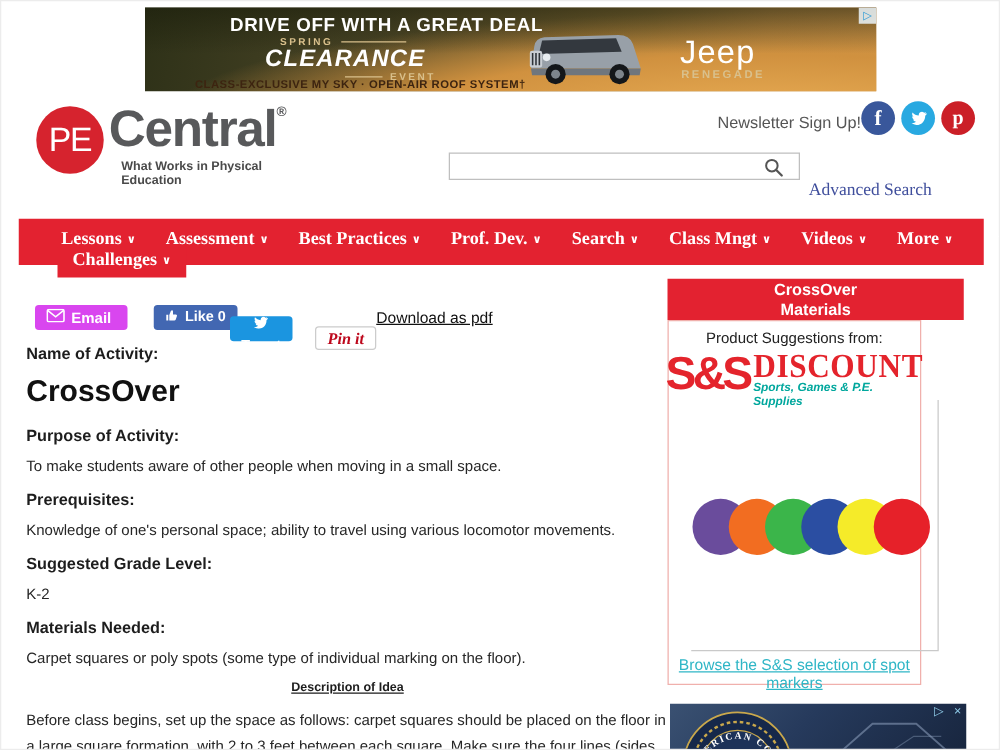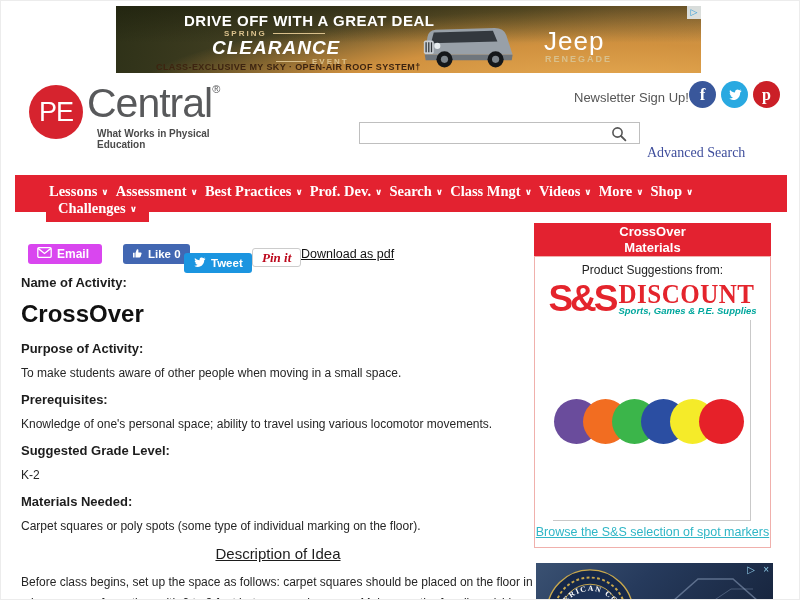--- a/index.html
+++ b/index.html
@@ -22,62 +22,62 @@
   .ad-top .event:before { content:""; display:inline-block; width:30px; height:1px; background:#d9c08c; margin:2px 6px 2px 0; }
   .ad-top .subline { position:absolute; left:40px; top:56px; color:#3d2410; font-weight:bold; font-size:9px; letter-spacing:.4px; }
   .ad-top .jeep-brand { position:absolute; left:428px; top:20px; color:#fff; font-weight:normal; font-size:26px; letter-spacing:1px; }
   .ad-top .jeep-model { position:absolute; left:429px; top:48px; color:#d9c08c; font-weight:bold; font-size:9px; letter-spacing:2px; }
   .ad-top .vehicle { position:absolute; left:295px; top:13px; }
   .adchoices-chip { position:absolute; right:0; top:0; width:14px; height:13px; background:rgba(235,245,250,.85); color:#2e9bd6; font-size:9px; line-height:13px; text-align:center; cursor:pointer; }
 
   
   .logo { position:absolute; left:28px; top:83px; cursor:pointer; width:230px; height:60px; }
   .logo-circle { position:absolute; left:0; top:1px; width:54px; height:54px; border-radius:50%; background:#d6232e; color:#fff; font-weight:normal; font-size:27px; text-align:center; line-height:54px; letter-spacing:-1px; }
-  .logo-central { position:absolute; left:58px; top:-4px; font-size:41px; font-weight:normal; color:#58595b; letter-spacing:-1px; }
+  .logo-central { position:absolute; left:58px; top:-4px; font-size:41px; font-weight:bold; color:#58595b; letter-spacing:-1px; }
   .logo-reg { font-size:11px; vertical-align:24px; letter-spacing:0; }
   .logo-tagline { position:absolute; left:68px; top:44px; font-size:10px; font-weight:bold; color:#4a4a4a; }
   .newsletter { position:absolute; left:573px; top:89px; font-size:13px; color:#555; }
   .social { position:absolute; top:80px; width:27px; height:27px; border-radius:50%; color:#fff; text-align:center; cursor:pointer; }
   .social svg { margin-top:8px; }
   .social.fb { left:688px; background:#39579b; font-family:"Liberation Serif",serif; font-weight:bold; font-size:17px; line-height:27px; }
   .social.tw { left:720px; background:#29a9e1; }
   .social.pi { left:752px; background:#cb1f27; font-family:"Liberation Serif",serif; font-weight:bold; font-size:16px; line-height:27px; }
   .searchbar { position:absolute; left:358px; top:121px; width:281px; height:22px; border:1px solid #bfbfbf; background:#fff; }
   .searchbar input { position:absolute; left:6px; top:1px; width:230px; height:18px; border:none; outline:none; font-size:11.5px; color:#333; }
   .searchbar input::placeholder { color:#9a9a9a; }
   .search-btn { position:absolute; right:12px; top:3px; width:16px; height:16px; cursor:pointer; background:none; border:none; }
   .advanced { position:absolute; left:646px; top:144px; font-family:"Liberation Serif","DejaVu Serif",serif; font-size:14px; color:#3f4e9c; cursor:pointer; }
 
   
   .navbar { position:absolute; left:14px; top:174px; width:772px; height:37px; }
-  .nav-row { display:flex; gap:7px; padding:8px 0 0 34px; }
+  .nav-row { display:flex; gap:24px; padding:8px 0 0 34px; }
   .nav-item { color:#fff; font-family:"Liberation Serif","DejaVu Serif",serif; font-weight:bold; font-size:14.5px; cursor:pointer; white-space:nowrap; }
   .chev { font-size:9px; font-weight:bold; margin-left:4px; position:relative; top:-1px; }
   .challenges-chip { position:absolute; left:31px; top:23px; padding:1px 12px 5px 12px; cursor:pointer; }
   .challenges-chip .nav-item { cursor:pointer; }
 
   
   .btn { position:absolute; color:#fff; font-size:11.5px; font-weight:bold; border-radius:3px; cursor:pointer; display:flex; align-items:center; gap:5px; padding:0 9px; height:20px; border:none; }
   .btn-email { left:27px; top:243px; background:#d946ef; width:74px; font-size:12px; }
   .btn-like { left:122px; top:243px; background:#4267b2; }
-  .btn-tweet { left:183px; top:252px; background:#1b95e0; }
-  .btn-pinit { left:251px; top:247px; background:#fff; border:1px solid #ccc; height:19px; color:#bd081c; font-family:"Liberation Serif",serif; font-style:italic; font-size:13px; }
+  .btn-tweet { left:183px; top:252px; background:#1b95e0;flex-direction:column; }
+  .btn-pinit { left:251px; top:260px; background:#fff; border:1px solid #ccc; height:19px; color:#bd081c; font-family:"Liberation Serif",serif; font-style:italic; font-size:13px; }
   .download { position:absolute; left:300px; top:246px; font-size:12.5px; color:#111; text-decoration:underline; cursor:pointer; }
 
   
   .content { position:absolute; left:20px; top:274px; width:514px; color:#262626; }
   .content .label { font-size:13px; font-weight:bold; margin-bottom:10px; color:#1d1d1d; }
   .content .title { font-size:24px; font-weight:bold; margin-bottom:13px; color:#111; }
   .content p { font-size:12px; margin-bottom:11px; line-height:15px; }
-  .desc-head { text-align:center; font-size:15px; font-weight:normal; text-decoration:underline; margin:2px 0 10px 0; color:#1d1d1d; }
+  .desc-head { text-align:center; font-size:10px; font-weight:bold; text-decoration:underline; margin:2px 0 10px 0; color:#1d1d1d; }
   .content p.final { line-height:21px; margin-bottom:0; }
 
   
   .sb-header { position:absolute; left:533px; top:222px; width:237px; height:33px; color:#fff; font-weight:bold; font-size:13px; text-align:center; line-height:16px; padding-top:1px; }
-  .sb-box { position:absolute; left:533px; top:255px; width:237px; height:292px; background:#fff; border:1px solid #f0b0ac; }
+  .sb-box { position:absolute; left:533px; top:255px; width:203px; height:292px; background:#fff; border:1px solid #f0b0ac; }
   .sb-suggest { text-align:center; font-size:12px; color:#222; margin-top:6px; }
   .ss-logo { display:flex; justify-content:center; align-items:flex-start; margin-top:4px; cursor:pointer; }
   .ss-ss { color:#e4242c; font-weight:bold; font-size:37px; letter-spacing:-3px; line-height:36px; }
   .ss-right { margin-left:3px; }
   .ss-discount { color:#e4242c; font-family:"Liberation Serif","DejaVu Serif",serif; font-weight:bold; font-size:25px; letter-spacing:.5px; line-height:26px; transform:scaleY(1.08); }
   .ss-tagline { color:#00a79d; font-style:italic; font-weight:bold; font-size:9.5px; text-align:left; margin-top:-2px; }
   .frame-line-v { position:absolute; left:215px; top:63px; width:1px; height:200px; background:#c9c9c9; }
   .frame-line-h { position:absolute; left:18px; top:263px; width:198px; height:1px; background:#c9c9c9; }
   .spots { position:absolute; left:19px; top:142px; white-space:nowrap; }
   .spot { display:inline-block; width:45px; height:45px; border-radius:50%; position:relative; }

